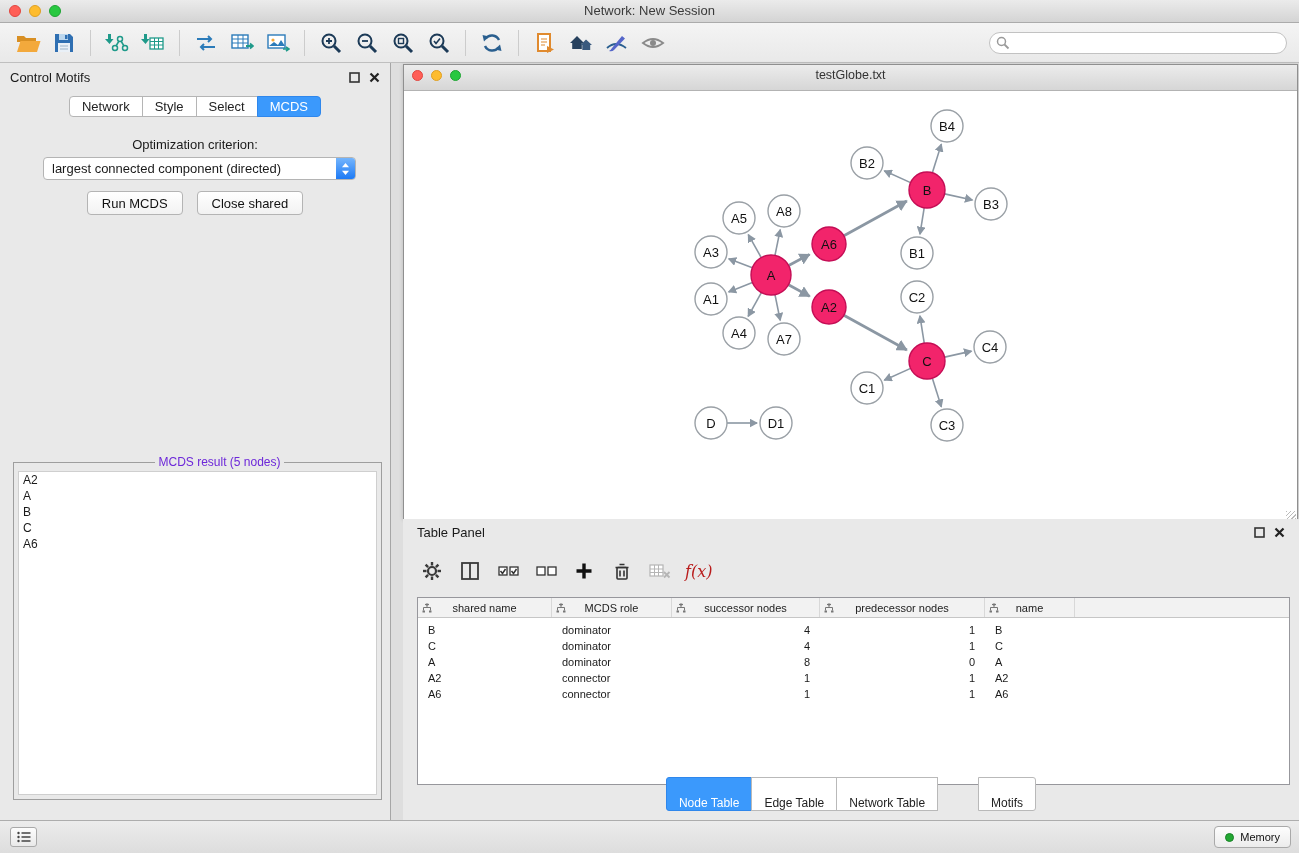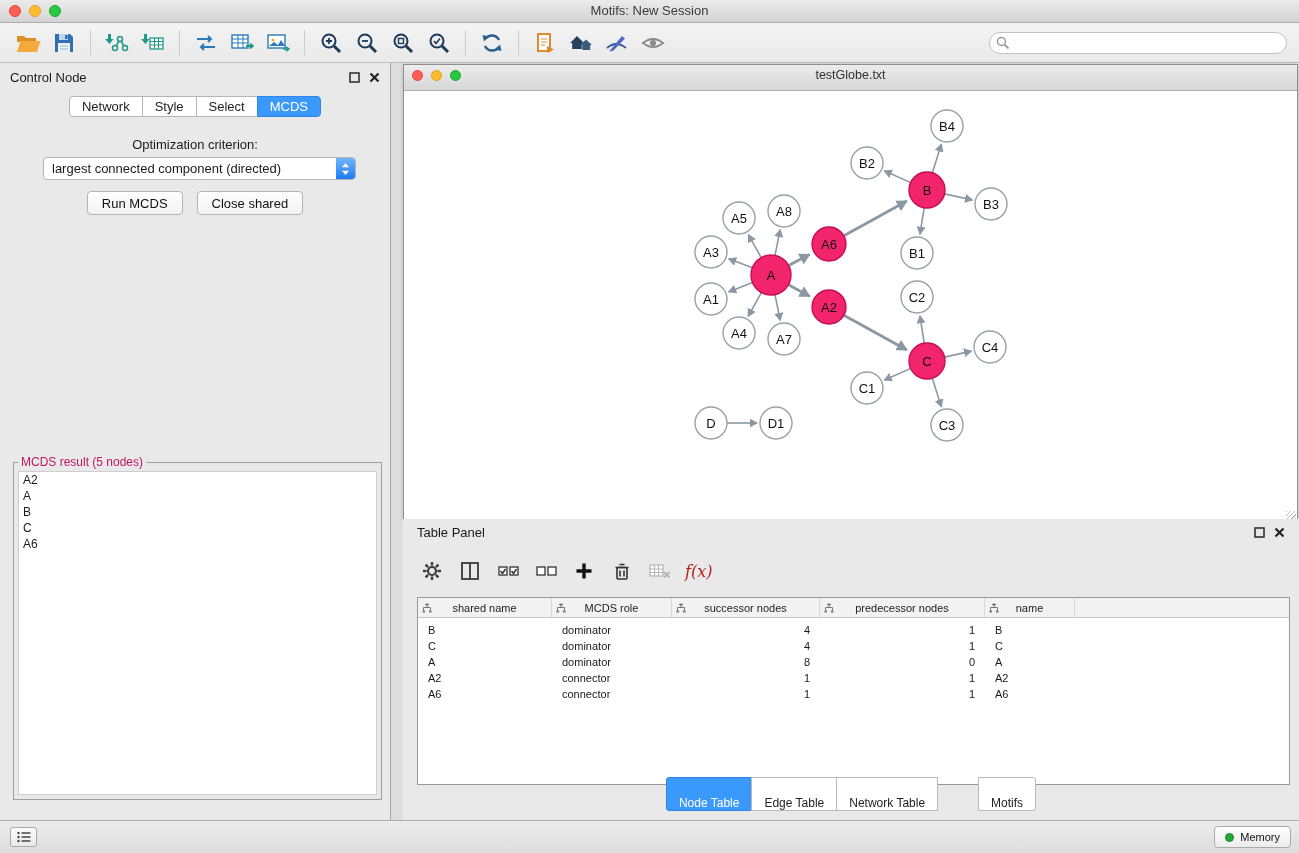--- a/index.html
+++ b/index.html
@@ -43,21 +43,21 @@
   .dropdown { position:absolute; top:94px; left:43px; width:313px; height:23px; background:#fff;
     border:1px solid #b4b4b4; border-radius:4px; font-size:13px; display:flex; align-items:center; }
   .dropdown .dd-text { flex:1; padding-left:8px; white-space:nowrap; overflow:hidden; }
   .dd-stepper { width:19px; height:21px; border-radius:0 3px 3px 0;
     background:linear-gradient(#74b5fd,#1d7af5); display:flex; align-items:center; justify-content:center; }
   .btn-row { position:absolute; top:128px; width:100%; display:flex; justify-content:center; gap:14px; }
   .mac-btn { height:24px; padding:0 14px; font-size:13px; background:linear-gradient(#ffffff,#f2f2f2);
     border:1px solid #b4b4b4; border-radius:4px; color:#111; }
   .result-box { position:absolute; left:13px; top:392px; width:369px; height:345px;
     border:1px solid #9e9e9e; background:transparent; }
-  .result-box legend { font-size:12px; padding:0 3px; margin-left:4px; color:#be185d; }
+  .result-box legend { font-size:12px; padding:0 3px; margin-left:22px; color:#6d28d9;text-align:center; }
   .listbox { position:absolute; left:4px; right:4px; top:2px; bottom:4px; background:#fff;
     border:1px solid #cfcfcf; overflow:auto; }
   .listbox .list-item { font-size:12px; line-height:16px; padding-left:4px; }
 
   
   .net-window { position:absolute; left:403px; top:64px; width:895px; height:455px;
     border:1px solid #8f8f8f; background:#fff; box-shadow:0 1px 4px rgba(0,0,0,.18); }
   .net-titlebar { height:26px; background:linear-gradient(#ececec,#d6d6d6);
     border-bottom:1px solid #b3b3b3; position:relative; text-align:center;
     font-size:12.5px; line-height:21px; color:#333; }
@@ -105,21 +105,21 @@
 </style>
 </head>
 <body>
 
 <div class="titlebar">
   <div class="lights">
     <span class="light red"></span>
     <span class="light yellow"></span>
     <span class="light green"></span>
   </div>
-  <span>Motifs: New Session</span>
+  <span>Network: New Session</span>
 </div>
 
 <div class="toolbar">
   <button class="tbtn">
     <svg width="26" height="22" viewBox="0 0 26 22">
       <path d="M2 4 h7 l2 2 h10 v4 H2z" fill="#d88f23"></path>
       <path d="M2 20 L5.5 9 h20 l-3.5 11z" fill="#f3a93c"></path>
     </svg>
   </button>
   <button class="tbtn">
@@ -244,21 +244,21 @@
     <svg class="search-mag" width="14" height="14" viewBox="0 0 14 14">
       <circle cx="5.5" cy="5.5" r="4" fill="none" stroke="#9a9a9a" stroke-width="1.5"></circle>
       <line x1="8.5" y1="8.5" x2="12.5" y2="12.5" stroke="#9a9a9a" stroke-width="1.8"></line>
     </svg>
     <input type="text" placeholder="" style="">
   </div>
 </div>
 
 <div class="control-panel">
   <div class="panel-header">
-    <span>Control Node</span>
+    <span>Control Motifs</span>
     <span class="hicons">
       <svg width="11" height="11" viewBox="0 0 11 11">
         <rect x="1" y="1" width="9" height="9" fill="none" stroke="#333" stroke-width="1.6"></rect>
       </svg>
       <svg width="11" height="11" viewBox="0 0 11 11">
         <path d="M1.5 1.5 L9.5 9.5 M9.5 1.5 L1.5 9.5" stroke="#222" stroke-width="2.2"></path>
       </svg>
     </span>
   </div>
   <div class="cp-tabs">

